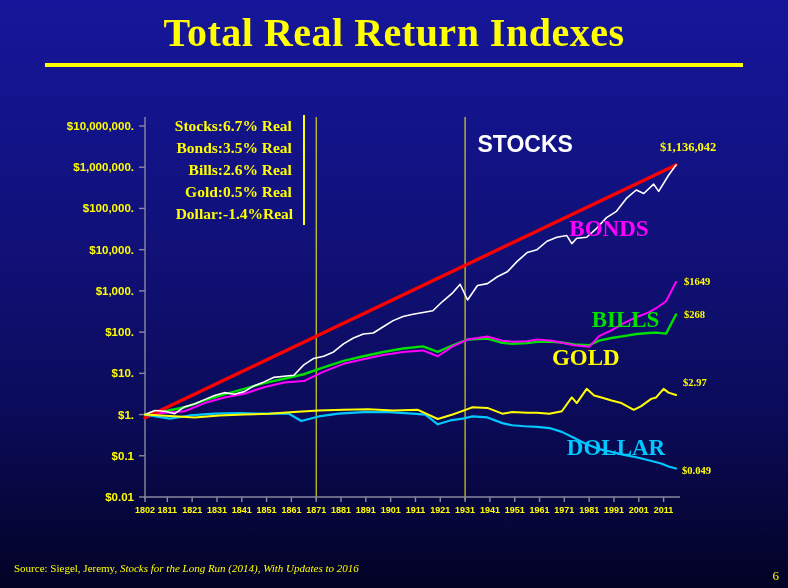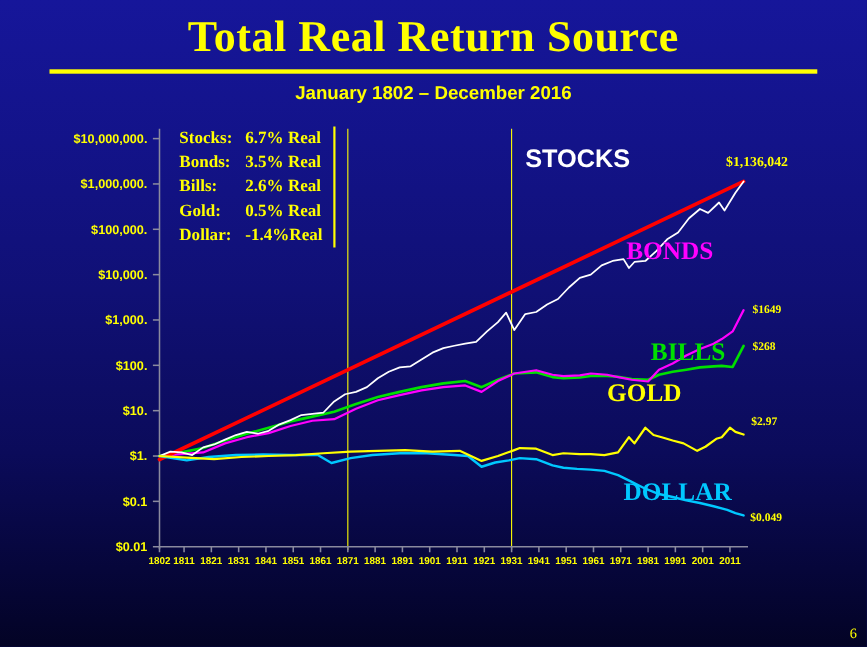--- a/index.html
+++ b/index.html
@@ -67,21 +67,21 @@
   .stats{
     position:absolute;left:163px;top:115px;
     padding-right:10px;
     border-right:2px solid #ffff00;
     font-family:"Liberation Serif",serif;
     font-weight:bold;font-size:15.5px;color:#ffff00;
     line-height:1.42;
     white-space:pre;
   }
   .stats .row{display:flex;}
-  .stats .k{width:60px;}
+  .stats .k{width:60px;text-align:right;}
   .stats .v{width:auto;}
   .source{
     position:absolute;left:14px;bottom:14px;
     font-family:"Liberation Serif",serif;
     font-size:11px;color:#ffff00;
   }
   .source i{font-style:italic;}
   .disclaimer{
     position:absolute;right:30px;bottom:15px;
     font-family:"Liberation Serif",serif;
@@ -91,23 +91,22 @@
     position:absolute;right:9px;bottom:4px;
     font-family:"Liberation Serif",serif;
     font-size:13px;color:#ffff00;
   }
 </style>
 </head>
 <body>
 
 <div id="slide">
 
-  <div class="title">Total Real Return Source</div>
+  <div class="title">Total Real Return Indexes</div>
   <div class="title-rule"></div>
-  <div class="subtitle">January 1802 – December 2016</div>
 
   <svg id="chart" viewBox="0 0 788 588" xmlns="http://www.w3.org/2000/svg">
       <line x1="316.2102803738318" y1="117" x2="316.2102803738318" y2="500" class="vline"></line>
       <line x1="465.08878504672896" y1="117" x2="465.08878504672896" y2="500" class="vline"></line>
       <line x1="145" y1="117" x2="145" y2="499" class="axis"></line>
       <line x1="139" y1="126" x2="145" y2="126" class="tick"></line>
       <text x="134" y="127" class="yl">$10,000,000.</text>
       <line x1="139" y1="167.22222222222223" x2="145" y2="167.22222222222223" class="tick"></line>
       <text x="134" y="168.22222222222223" class="yl">$1,000,000.</text>
       <line x1="139" y1="208.44444444444446" x2="145" y2="208.44444444444446" class="tick"></line>
@@ -184,15 +183,18 @@
       <text x="566.8224299065421" y="454.9043077827837" class="serieslab" fill="#00c8ff">DOLLAR</text>
       <text x="660" y="150.93874246092486" class="endlab">$1,136,042</text>
       <text x="684" y="284.93457075065373" class="endlab-sm">$1649</text>
       <text x="684" y="318.462443490591" class="endlab-sm">$268</text>
       <text x="683" y="386.0674841448127" class="endlab-sm">$2.97</text>
       <text x="682" y="473.5485838121579" class="endlab-sm">$0.049</text>
     </svg>
 
   <div class="stats"><div class="row"><span class="k">Stocks:</span><span class="v">6.7% Real</span></div><div class="row"><span class="k">Bonds:</span><span class="v">3.5% Real</span></div><div class="row"><span class="k">Bills:</span><span class="v">2.6% Real</span></div><div class="row"><span class="k">Gold:</span><span class="v">0.5% Real</span></div><div class="row"><span class="k">Dollar:</span><span class="v">-1.4%Real</span></div></div>
 
+  <div class="source">
+    <span>Source: Siegel, Jeremy, </span><i>Stocks for the Long Run (2014), With Updates to 2016</i>
+  </div>
   <div class="pagenum">6</div>
 
 </div>
 
 </body></html>

